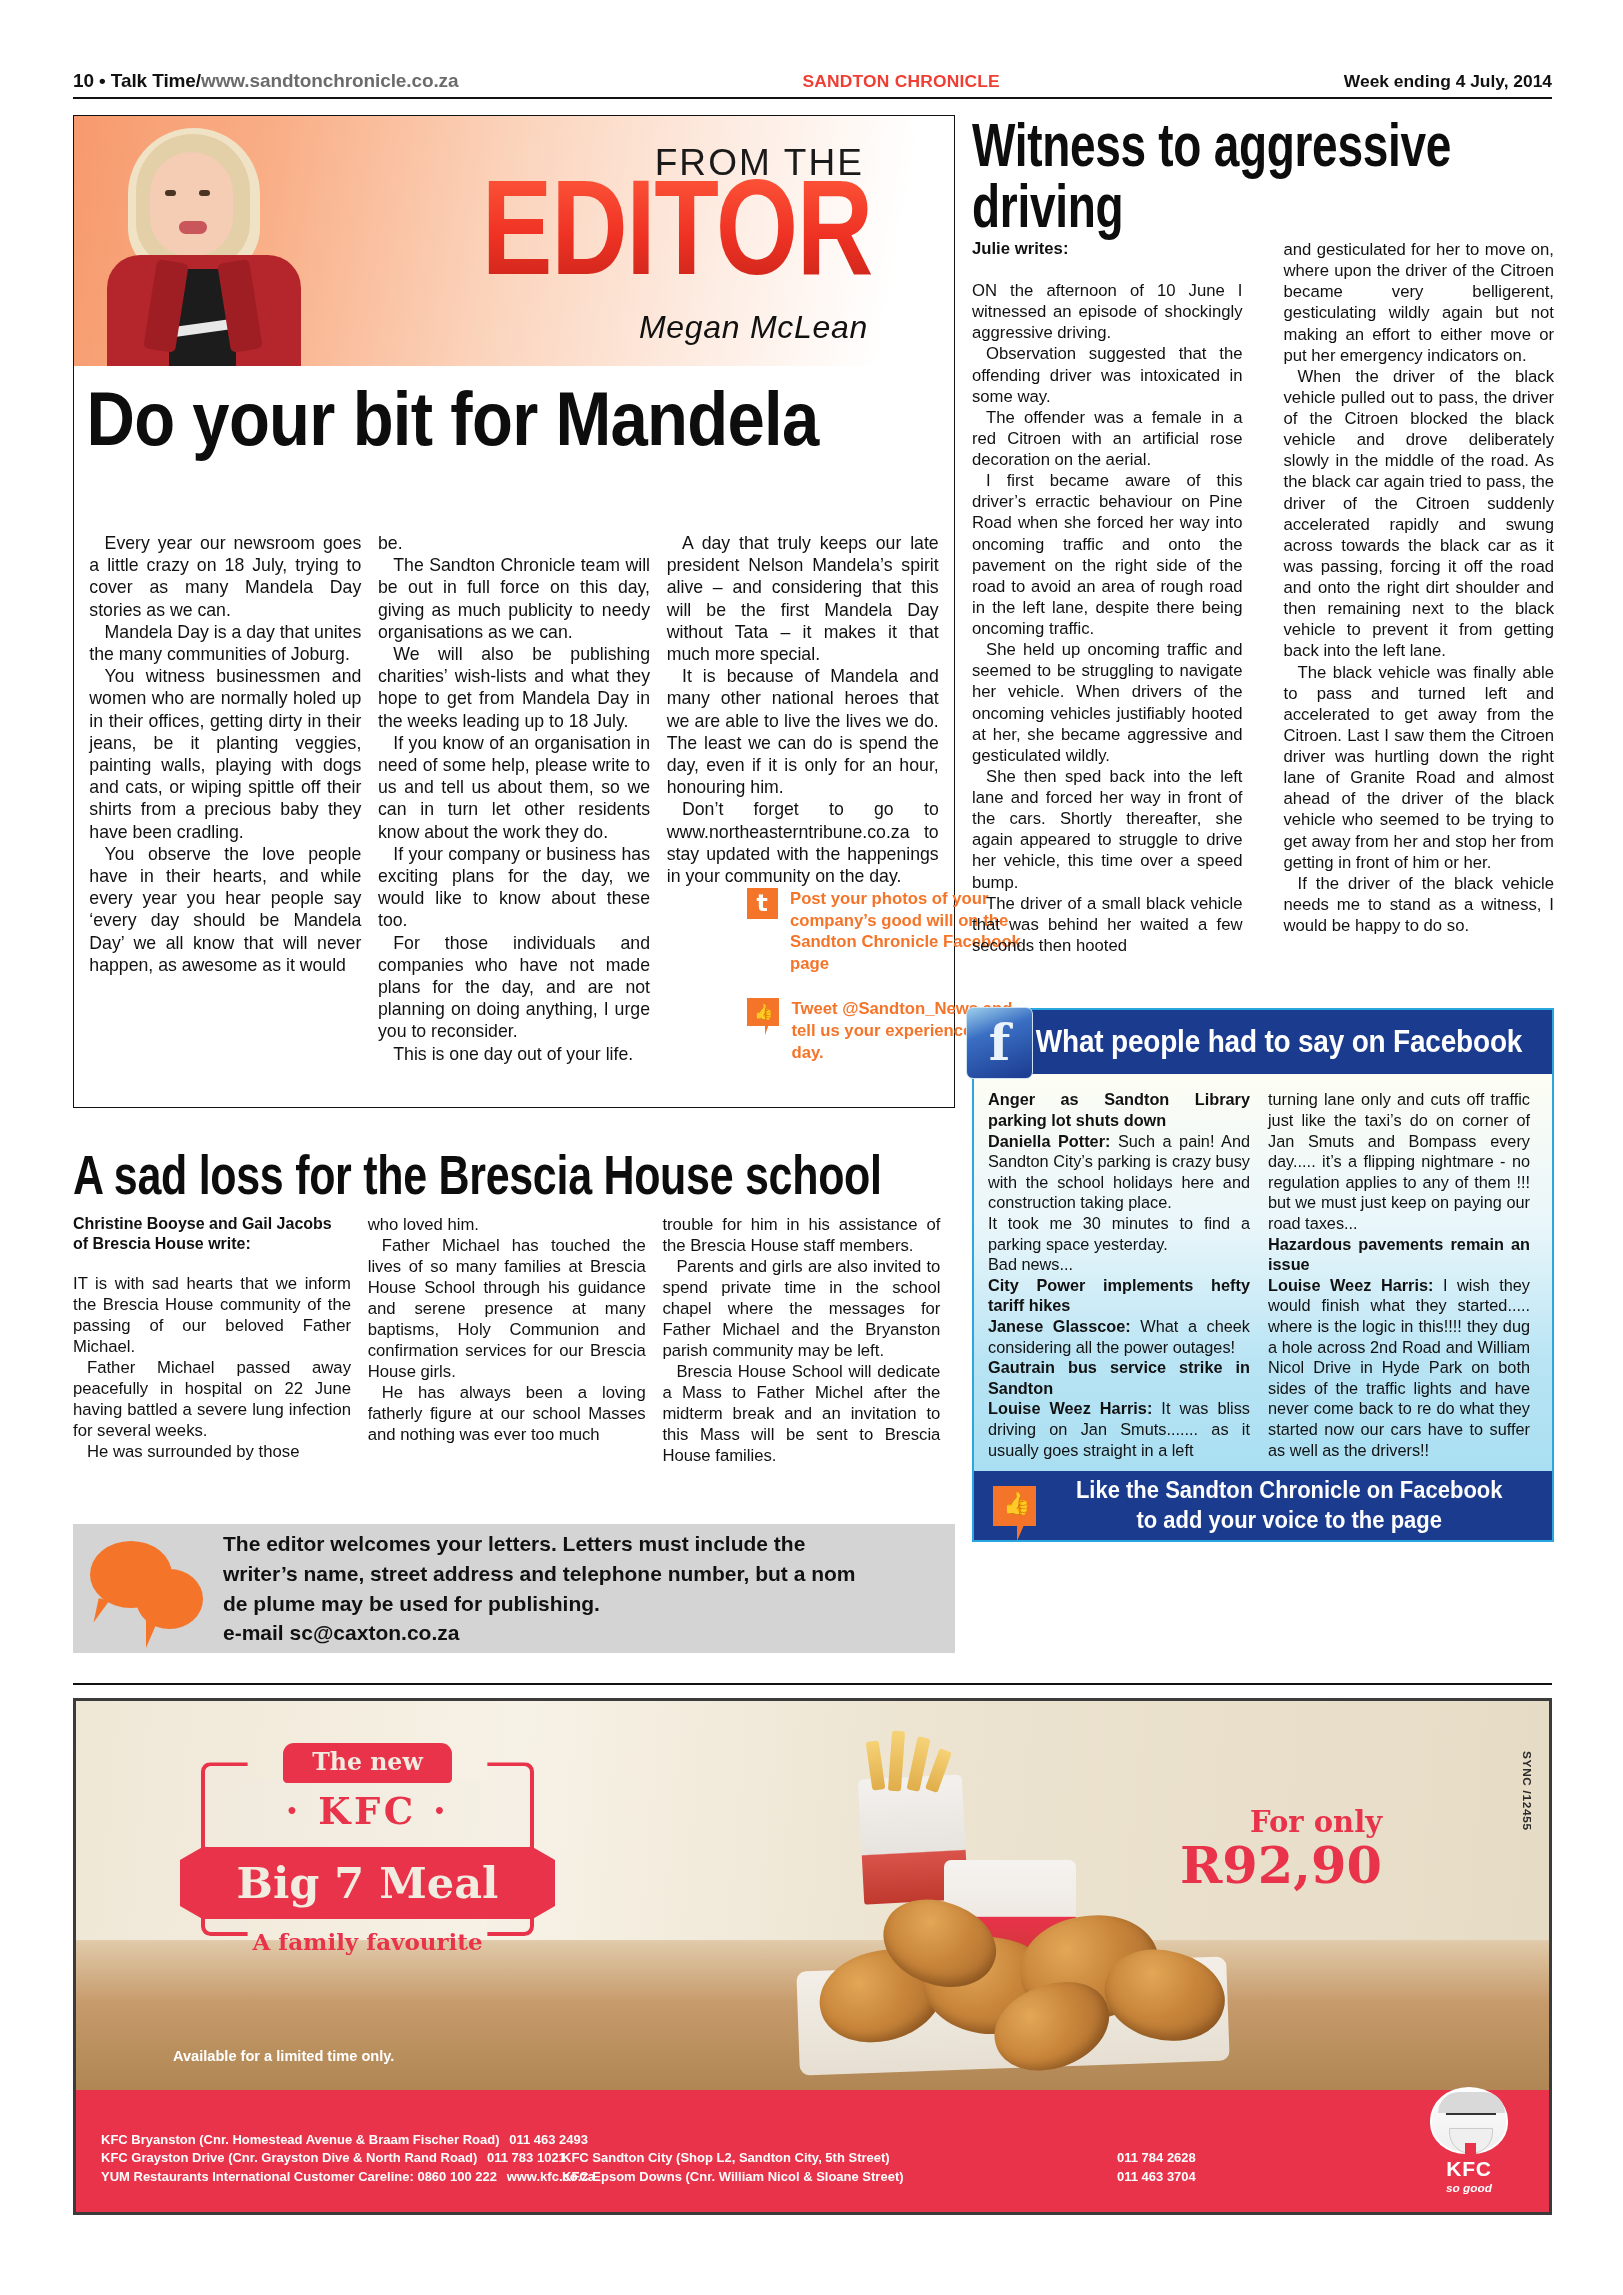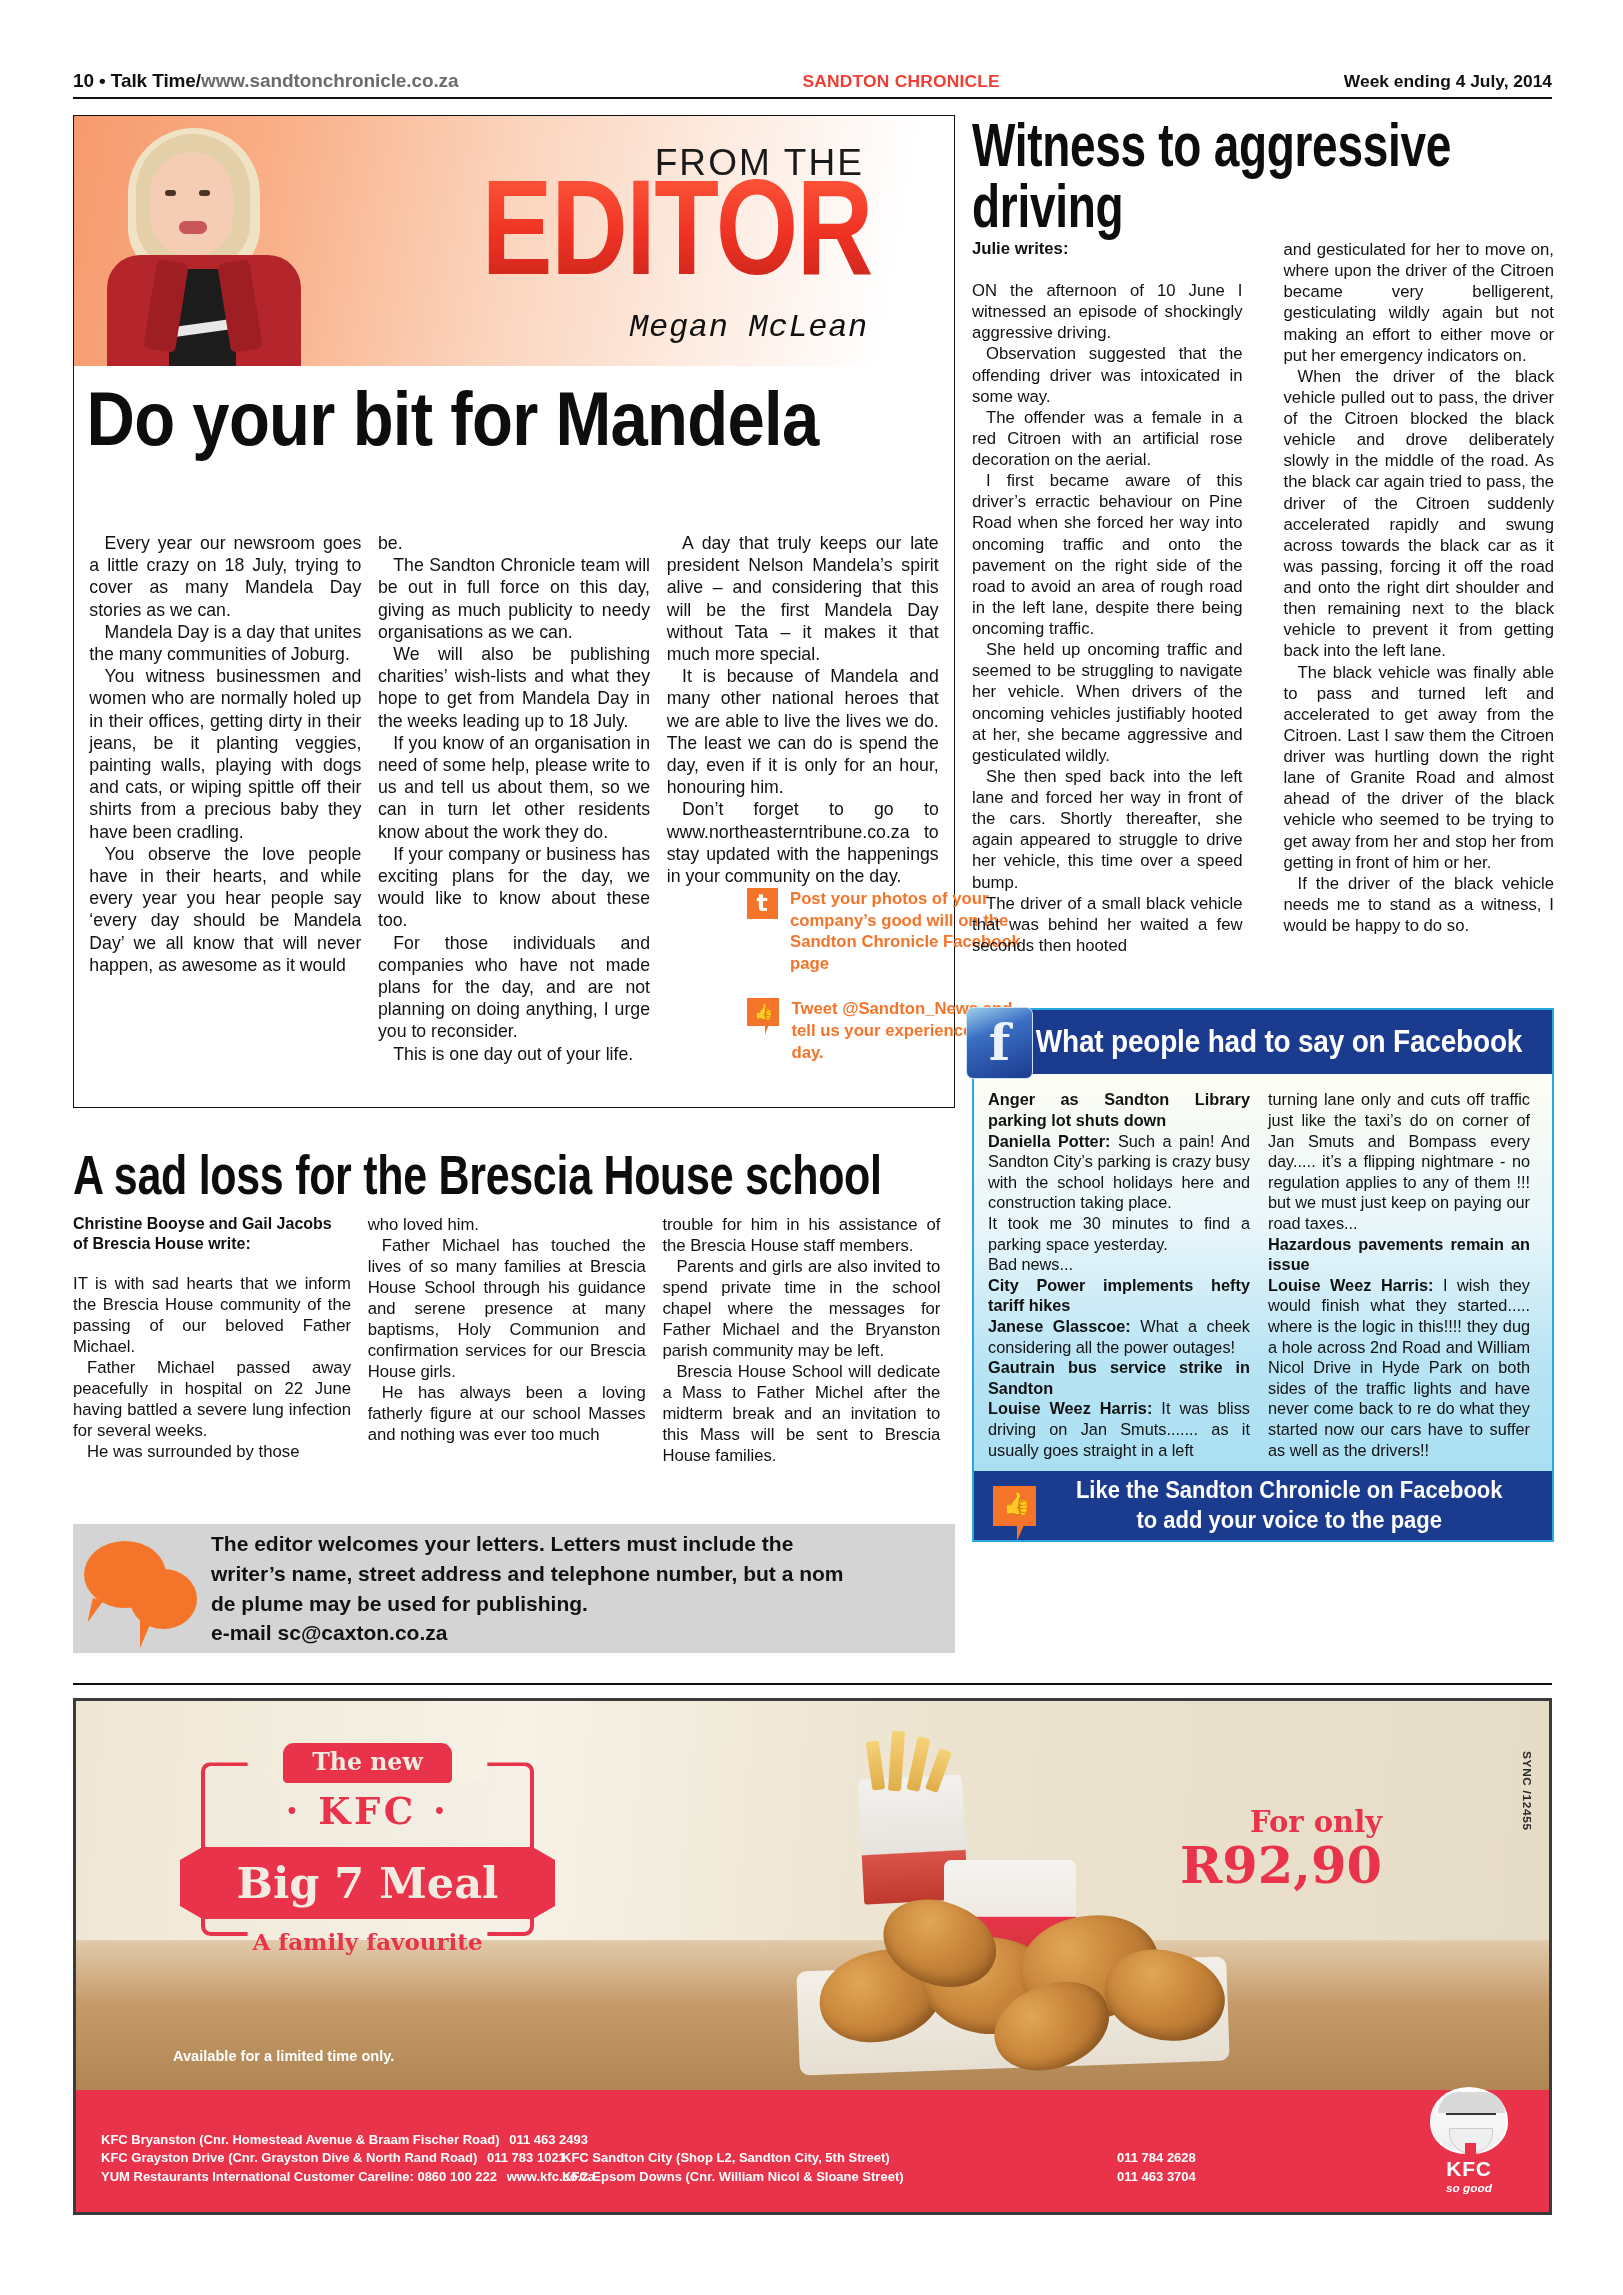--- a/index.html
+++ b/index.html
@@ -85,21 +85,21 @@
     position:absolute; right:82px; top:47px;
     font-size: 106px; font-weight: bold; letter-spacing: -1.4px;
     line-height: 0.95;
     background: linear-gradient(180deg,#ff5a3c 0%,#ef3224 55%,#c9241a 100%);
     -webkit-background-clip: text; background-clip: text; color: transparent;
     transform: scaleY(1.28); transform-origin: top right;
   }
   .editor-name {
     position:absolute; right:86px; top:193px;
     font-size: 32px; font-style: italic; color:#111;
-    font-family: Liberation Mono, monospace; letter-spacing:0.7px;
+    font-family: Liberation Sans, sans-serif; letter-spacing:0.7px;
   }
   .headline-main {
     margin: 15.3px 12.5px 0 12.5px;
     font-size: 67px; font-weight: bold; letter-spacing: -0.7px;
     color:#0d0d0d; line-height: 1.0; transform: scaleY(1.12); transform-origin: left top;
   }
   .ed-cols {
     position:absolute; left:15.3px; top:416px; right:15.3px;
     display:flex; gap: 16.7px;
   }
@@ -147,21 +147,21 @@
     font-size: 16.7px; line-height: 1.26; text-align: justify; color:#111; text-indent: 14px;
   }
   .br-col p.noind { text-indent: 0; }
   .br-byline {
     font-size: 16px; font-weight: bold; line-height:1.28; color:#111; margin-bottom: 18px;
   }
 
   
   .letters-box {
     position:absolute; left:73px; top: 1524px; width: 882px; height: 129px;
-    background: #d4d4d4; display:flex; align-items:center; padding: 0 7px; gap: 13px;
+    background: #d4d4d4; display:flex; align-items:center; padding: 0 13px; gap: 19px;
   }
   .speech-icons { position:relative; width: 118px; height: 104px; flex:0 0 118px; }
   .sp1 { position:absolute; left:4.2px; top:4.2px; width:82px; height:67px; background:#f4752a; border-radius:50%; }
   .sp1:after { content:""; position:absolute; left:5.6px; top:58px; width:0;height:0;
     border-left:11px solid #f4752a; border-bottom: 25px solid transparent; transform: rotate(12deg); }
   .sp2 { position:absolute; left:50px; top:32px; width:67px; height:60px; background:#f4752a; border-radius:50%; }
   .sp2:after { content:""; position:absolute; left:9.7px; top:51px; width:0;height:0;
     border-left:12.5px solid #f4752a; border-bottom: 28px solid transparent; }
   .letters-text { font-size: 21px; font-weight: bold; line-height:1.42; color:#111; }
 

